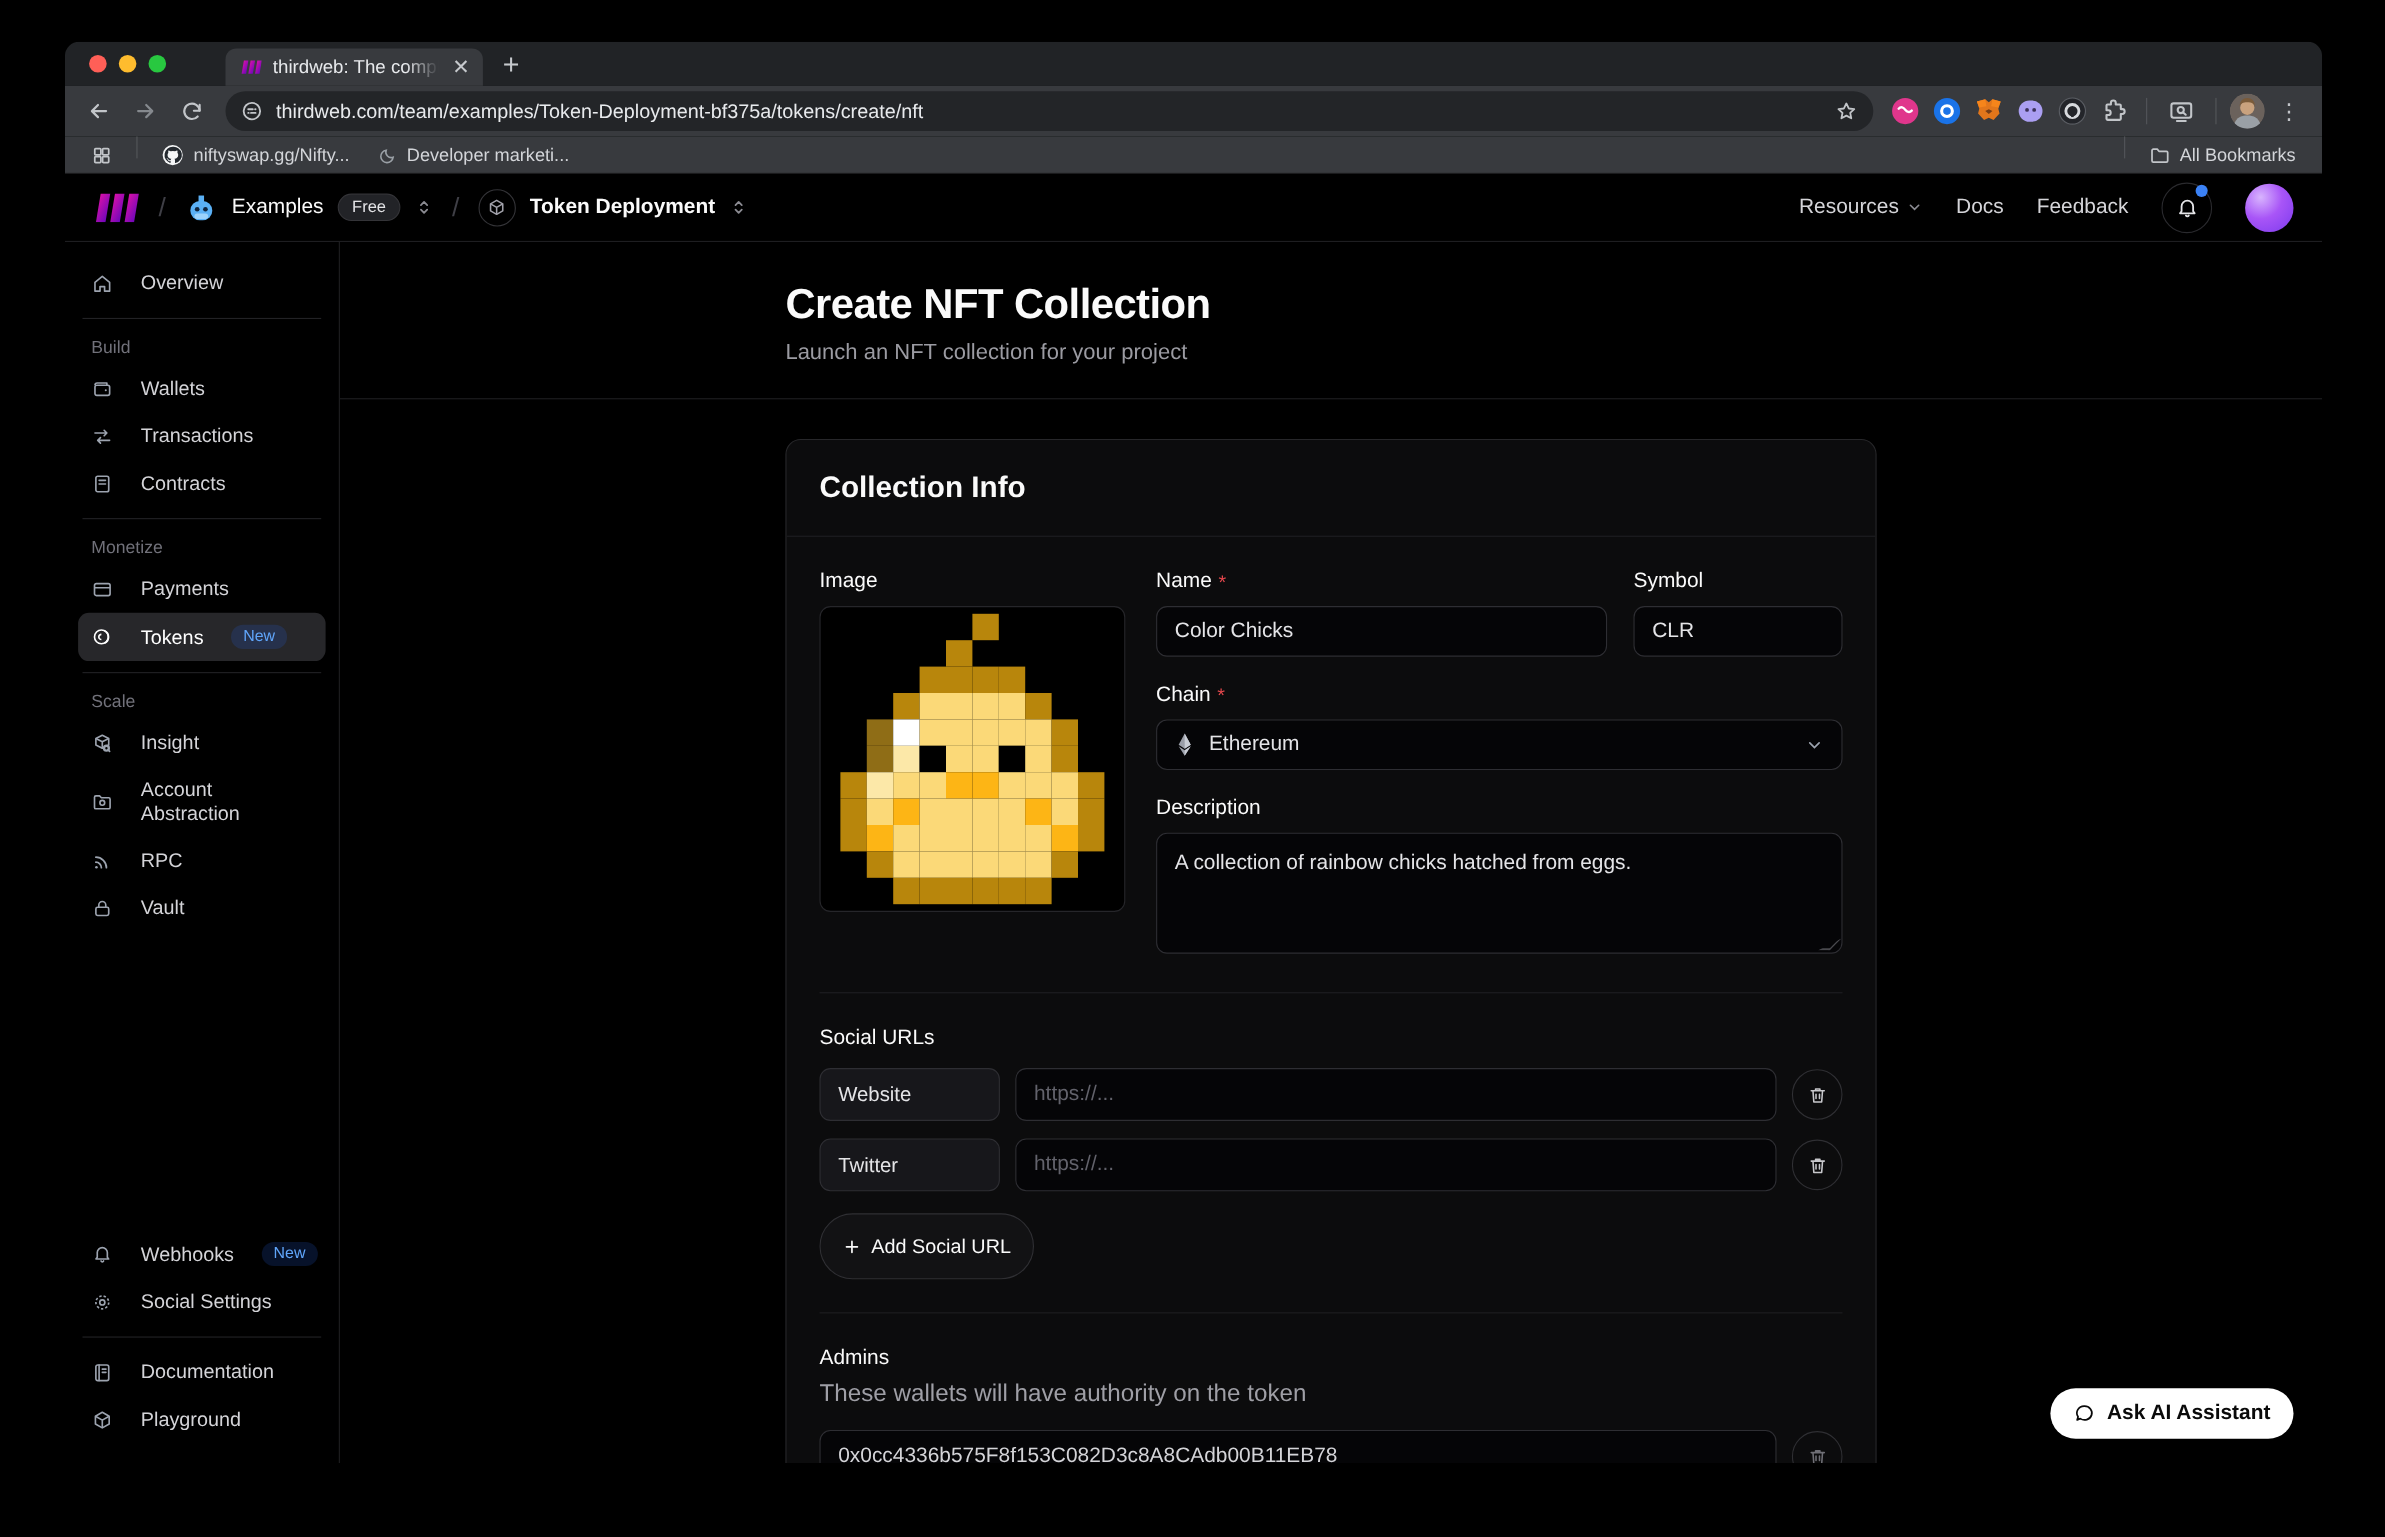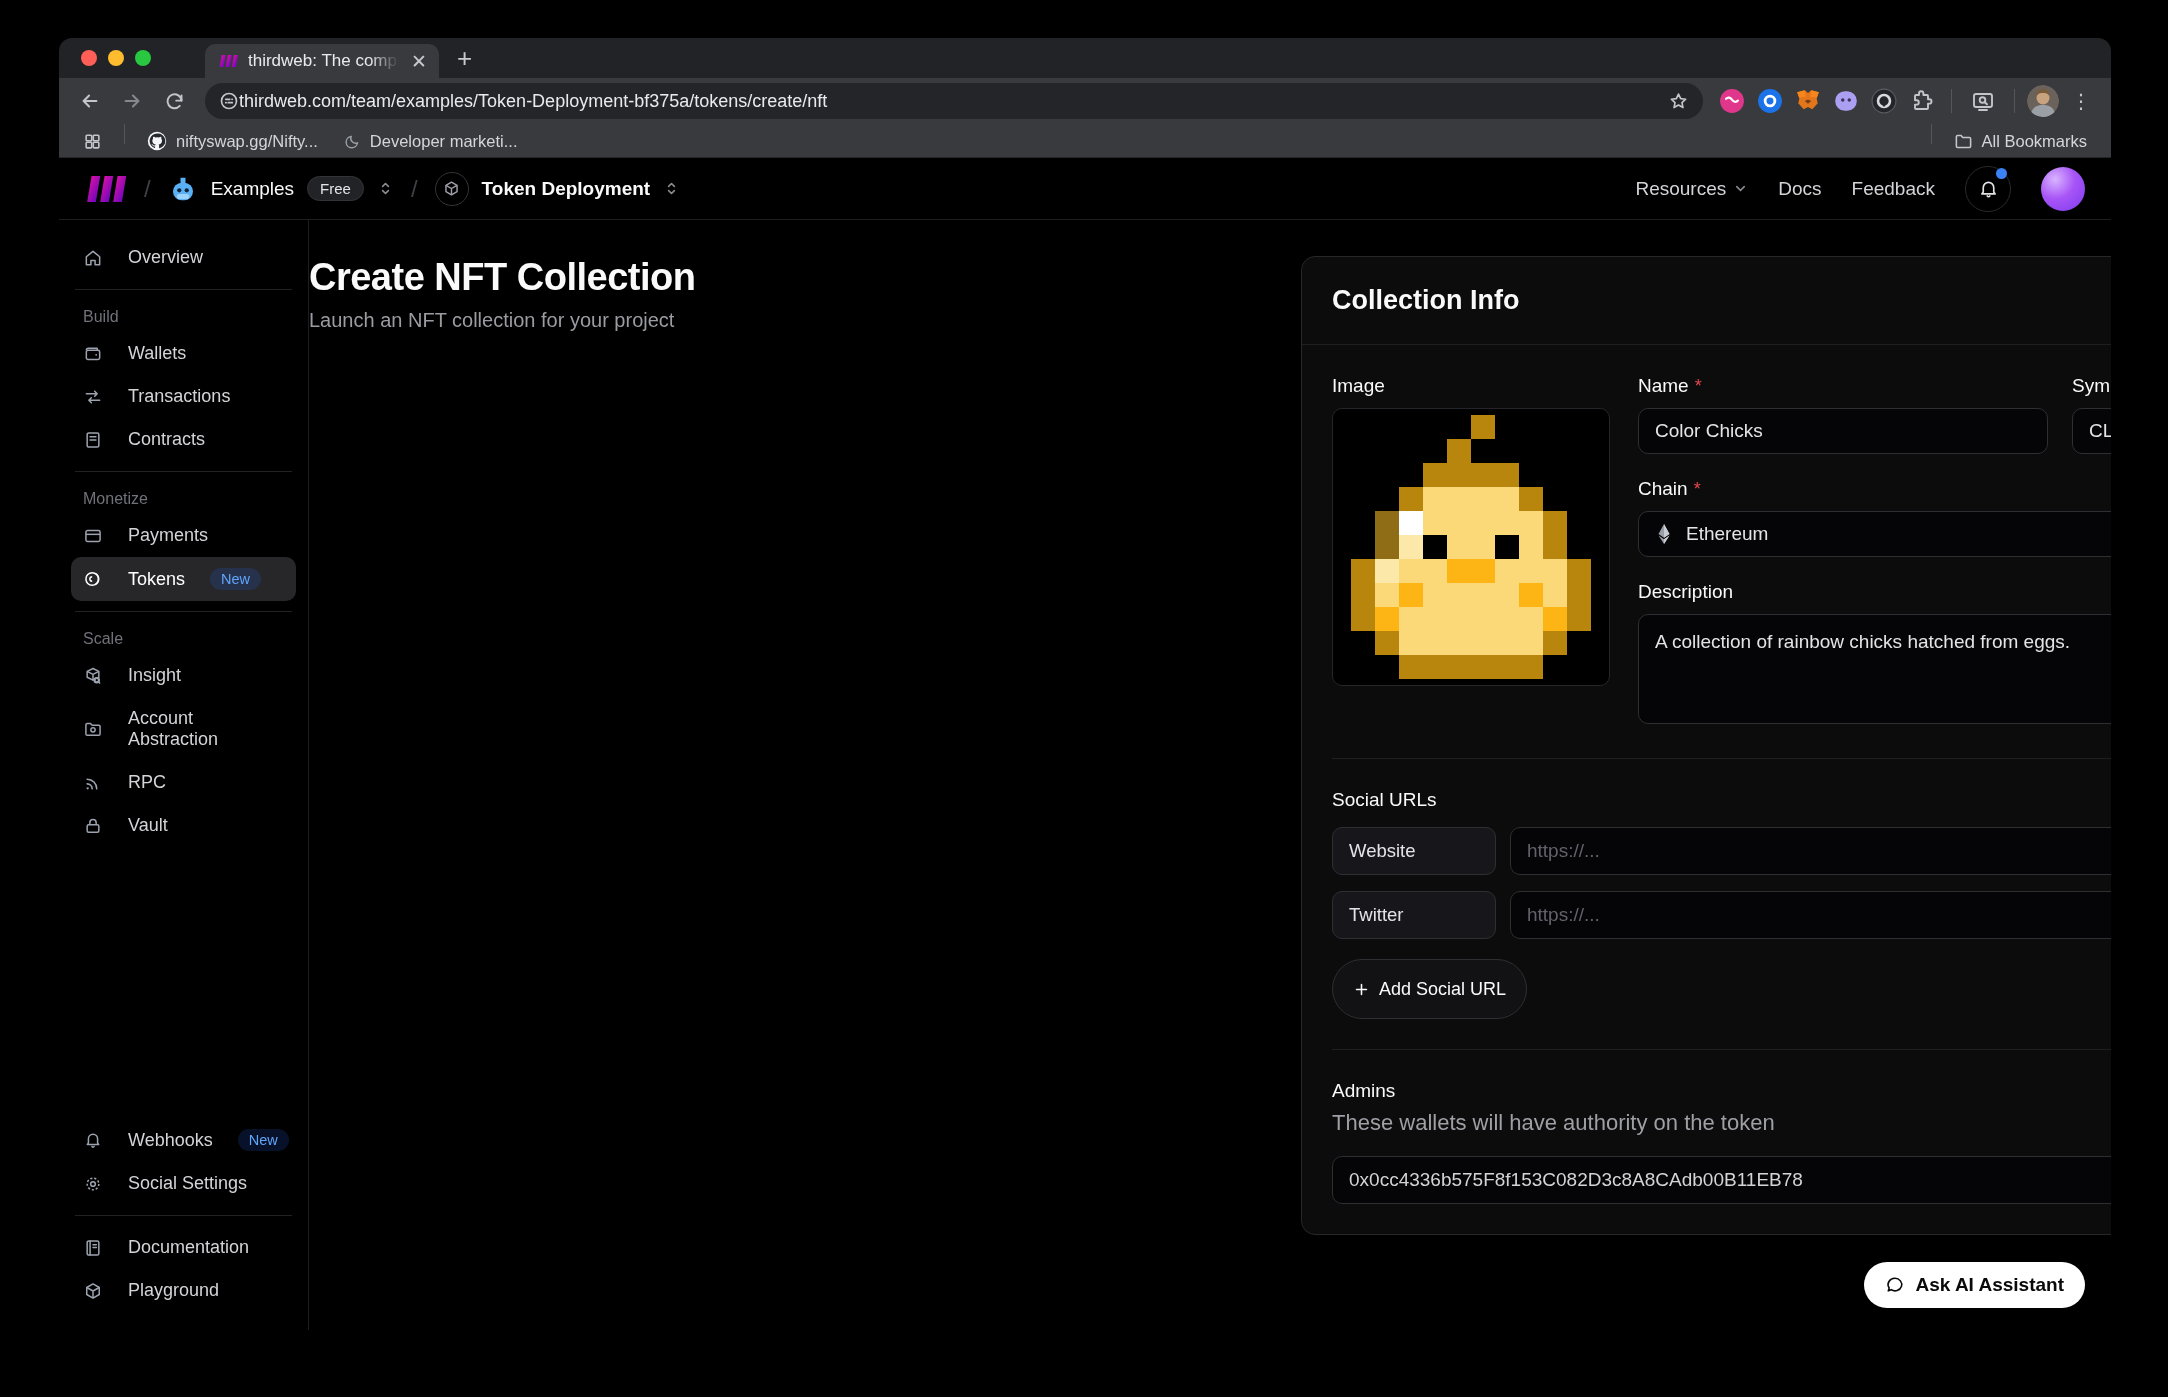--- a/index.html
+++ b/index.html
@@ -14,21 +14,21 @@
   .dot.red{background:#ff5f57;} .dot.yellow{background:#febc2e;} .dot.green{background:#28c840;}
   .tab { width:234px; height:34px; background:#383a3e; border-radius:10px 10px 0 0; display:flex; align-items:center; gap:10px; padding:0 10px 0 14px; margin-left:40px; }
   .tab-title { flex:1; font-size:17px; color:#e8eaed; white-space:nowrap; overflow:hidden; -webkit-mask-image:linear-gradient(90deg,#000 80%,transparent); mask-image:linear-gradient(90deg,#000 80%,transparent); }
   .tab-close { color:#c6c9cd; font-size:19px; line-height:1; padding:2px; cursor:default; }
   .newtab { color:#c6c9cd; font-size:26px; font-weight:300; margin:0 0 4px 18px; }
 
   
   .toolbar { height:46px; background:#383a3e; display:flex; align-items:center; padding:0 12px; gap:4px; flex:0 0 auto; }
   .nav-ic { width:38px; height:38px; display:flex; align-items:center; justify-content:center; color:#c2c5c9; }
   .nav-ic.dim { color:#85898e; }
-  .omnibox { flex:1; height:36px; background:#232528; border-radius:18px; display:flex; align-items:center; padding:0 14px; margin:0 8px; min-width:0; }
+  .omnibox { flex:1; height:36px; background:#232528; border-radius:18px; display:flex; align-items:center; padding:0 14px; gap:12px; margin:0 8px; min-width:0; }
   .omni-url { flex:1; font-size:18px; color:#e8eaed; white-space:nowrap; overflow:hidden; }
   .ext { width:34px; height:34px; display:flex; align-items:center; justify-content:center; }
   .tb-sep { width:1px; height:24px; background:#54565a; margin:0 8px; }
   .chrome-avatar { width:32px; height:32px; border-radius:50%; overflow:hidden; }
   .kebab { color:#c2c5c9; font-size:20px; letter-spacing:0; padding:0 8px; }
 
   
   .bookmarks { height:34px; background:#383a3e; display:flex; padding:0 16px; gap:10px; flex:0 0 auto; box-shadow:inset 0 -1px 0 rgba(0,0,0,.35); }
   .bm { display:flex; align-items:center; gap:9px; color:#d3d5d9; font-size:16.5px; padding:0 8px; }
   .bm-sep { width:1px; height:20px; background:#54565a; margin:0 4px; }
@@ -58,21 +58,21 @@
   .side-item { display:flex; align-items:center; gap:25px; padding:11px 12px; border-radius:10px; color:#d4d4d8; font-size:18px; }
   .side-item svg { color:#9ca3af; flex:0 0 auto; }
   .side-item.active { background:#27272a; color:#fff; }
   .side-item.active svg { color:#fff; }
   .side-sec-label { color:#71717a; font-size:16px; padding:8px 12px 6px; }
   .side-div { border-top:1px solid #222225; margin:10px 4px; }
   .badge-new { background:rgba(37,99,235,.18); color:#60a5fa; font-size:14.5px; border-radius:999px; padding:3px 11px; }
   .side-bottom { margin-top:auto; }
 
   
-  .main { flex:1; min-width:0; overflow:hidden; display:flex; }
+  .main { flex:1; min-width:0; overflow:hidden; display:flex; flex-direction:column; }
   .page-head { padding:36px 0 30px; }
   .container { width:992px; margin:0 auto; }
   h1.page-title { color:#fafafa; font-size:38px; font-weight:700; letter-spacing:-.5px; }
   .page-sub { color:#9b9ba2; font-size:20px; margin-top:10px; }
   .head-div { border-top:1px solid #1e1e21; }
   .page-content { flex:1; overflow:hidden; padding-bottom:24px; }
 
   .card { margin-top:36px; background:#0c0c0d; border:1px solid #27272a; border-radius:14px; overflow:hidden; }
   .card-header { padding:28px 30px; border-bottom:1px solid #1f1f22; }
   .card-title { color:#fafafa; font-size:27px; font-weight:600; }

